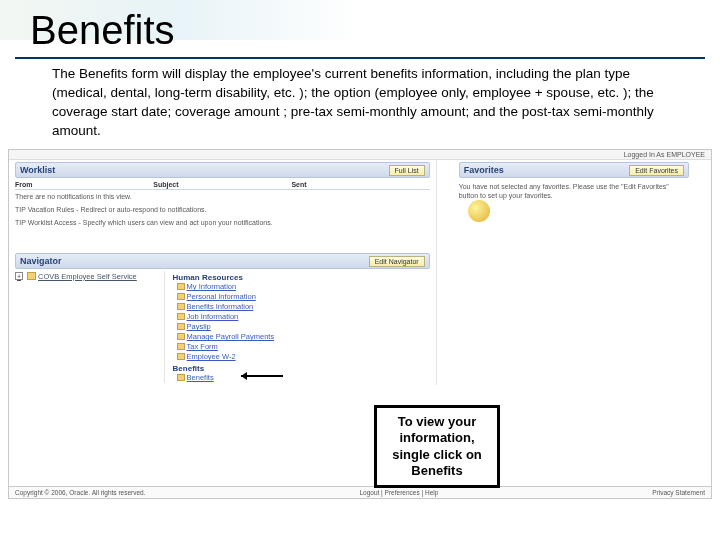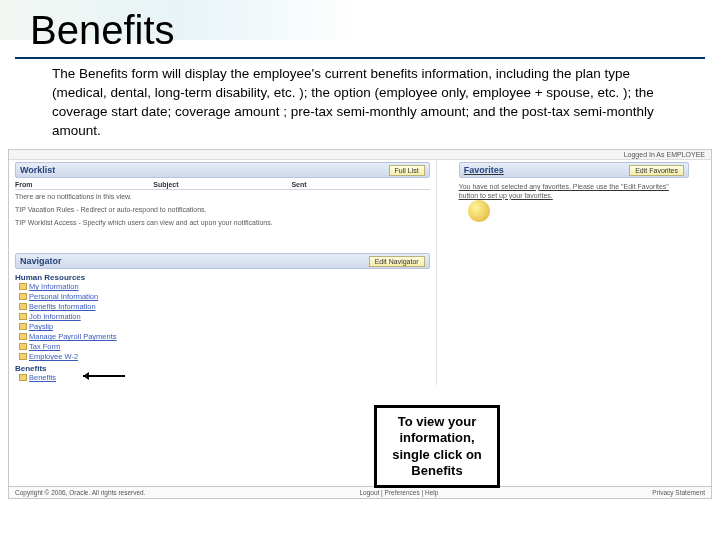--- a/index.html
+++ b/index.html
@@ -13,21 +13,21 @@
   .app-header { display: flex; align-items: center; border-bottom: 1px solid #c8c8c8; height: 28px; padding: 2px 6px; }
   .logo { display: flex; align-items: center; gap: 2px; margin-right: 10px; }
   .logo-swoosh { font-size: 14px; font-style: italic; font-weight: bold; color: #324a8a; }
   .logo-site { background: #3a9a48; color: #fff; font-size: 10px; padding: 1px 4px; border-radius: 2px; font-weight: bold; }
   .logo-sub { font-size: 7px; color: #6a6a6a; margin-left: 4px; }
   .head-right { margin-left: auto; font-size: 7px; color: #556; display: flex; gap: 4px; }
   .head-right span { cursor: pointer; }
   .loginbar { text-align: right; font-size: 7px; color: #555; padding: 1px 6px; background: #f5f5f5; border-bottom: 1px solid #ddd; }
   .two-col { display: flex; }
   .left-col { flex: 1.8; padding: 2px 6px; }
-  .right-col { flex: 1; padding: 2px 22px; border-left: 1px solid #e3e3e3; text-decoration: underline; }
+  .right-col { flex: 1; padding: 2px 22px; border-left: 1px solid #e3e3e3; }
   .section-header { background: linear-gradient(#e6edf7, #cfd9eb); color: #26437a; font-weight: bold;
     font-size: 9px; padding: 2px 4px; border: 1px solid #b8c4da; border-radius: 2px; margin-bottom: 2px; }
   .section-header .btn { float: right; font-weight: normal; }
   .btn { display: inline-block; background: linear-gradient(#fefde0,#f7eeaa); border: 1px solid #b9b07a;
     color: #333; font-size: 7px; padding: 1px 5px; cursor: pointer; }
   .tbl-head { display: flex; font-size: 7px; color: #333; border-bottom: 1px solid #cfd6e3; margin-top: 2px; }
   .tbl-head div { flex: 1; padding: 1px 0; font-weight: bold; }
   .blurtext { font-size: 7px; color: #595959; padding: 2px 0; line-height: 1.3; filter: blur(0.3px); }
   .speaker-icon { position: absolute; top: 200px; right: 230px; width: 22px; height: 22px; z-index: 3;
     background: radial-gradient(circle at 35% 35%, #fff59a, #e0b030); border-radius: 50%; }
@@ -79,20 +79,27 @@
       <div class="blurtext">There are no notifications in this view.</div>
       <div class="blurtext">TIP Vacation Rules - Redirect or auto-respond to notifications.</div>
       <div class="blurtext">TIP Worklist Access - Specify which users can view and act upon your notifications.</div>
 
       <div class="section-header" style="margin-top:24px;">
         <span>Navigator</span>
         <span class="btn">Edit Navigator</span>
       </div>
 
       <div class="nav-wrap">
+        <div class="nav-tree">
+          <div class="tree-item">
+            <span class="plus-box">+</span>
+            <span class="folder-icon"></span>
+            <span>COVB Employee Self Service</span>
+          </div>
+        </div>
         <div class="nav-right">
           <div class="nav-grp-title">Human Resources</div>
           <div class="nav-link">
               <span class="folder"></span>
               <span>My Information</span>
             </div>
           <div class="nav-link">
               <span class="folder"></span>
               <span>Personal Information</span>
             </div>

